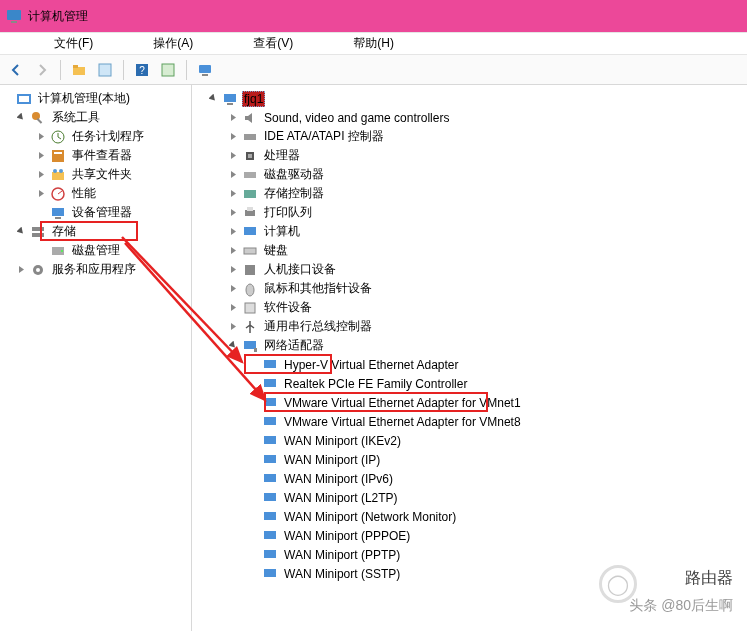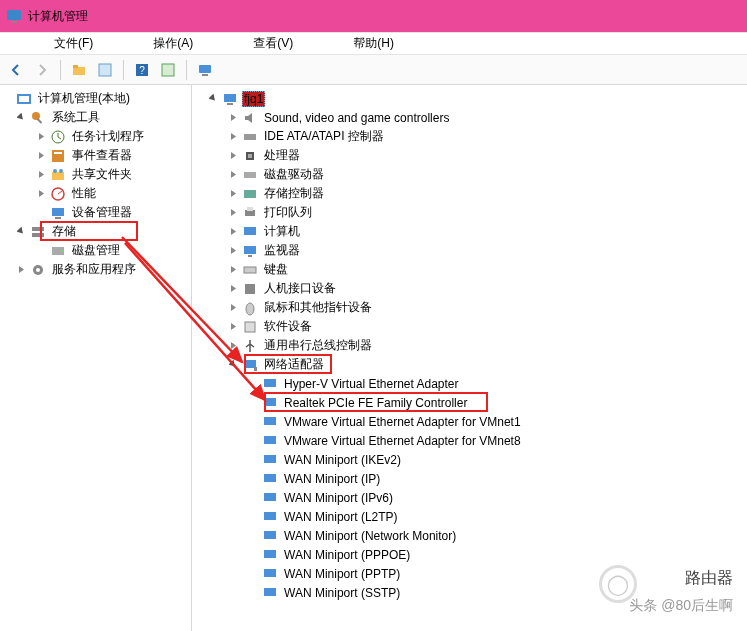--- a/index.html
+++ b/index.html
@@ -441,34 +441,20 @@
           </div>
         </li>
       <li>
           <div class="row indent-2">
             <span class="exp">
               <svg viewBox="0 0 9 9">
                 <path d="M2 1 L7 4.5 L2 8 Z" fill="#888"></path>
               </svg>
             </span>
             <svg class="ico" viewBox="0 0 16 16">
-              <rect x="2" y="3" width="12" height="8" fill="#4a90d9"></rect>
-              <rect x="6" y="12" width="4" height="2" fill="#888"></rect>
-            </svg>
-            <span class="lbl">监视器</span>
-          </div>
-        </li>
-      <li>
-          <div class="row indent-2">
-            <span class="exp">
-              <svg viewBox="0 0 9 9">
-                <path d="M2 1 L7 4.5 L2 8 Z" fill="#888"></path>
-              </svg>
-            </span>
-            <svg class="ico" viewBox="0 0 16 16">
               <rect x="2" y="5" width="12" height="6" fill="#ccc" stroke="#888"></rect>
             </svg>
             <span class="lbl">键盘</span>
           </div>
         </li>
       <li>
           <div class="row indent-2">
             <span class="exp">
               <svg viewBox="0 0 9 9">
                 <path d="M2 1 L7 4.5 L2 8 Z" fill="#888"></path>

